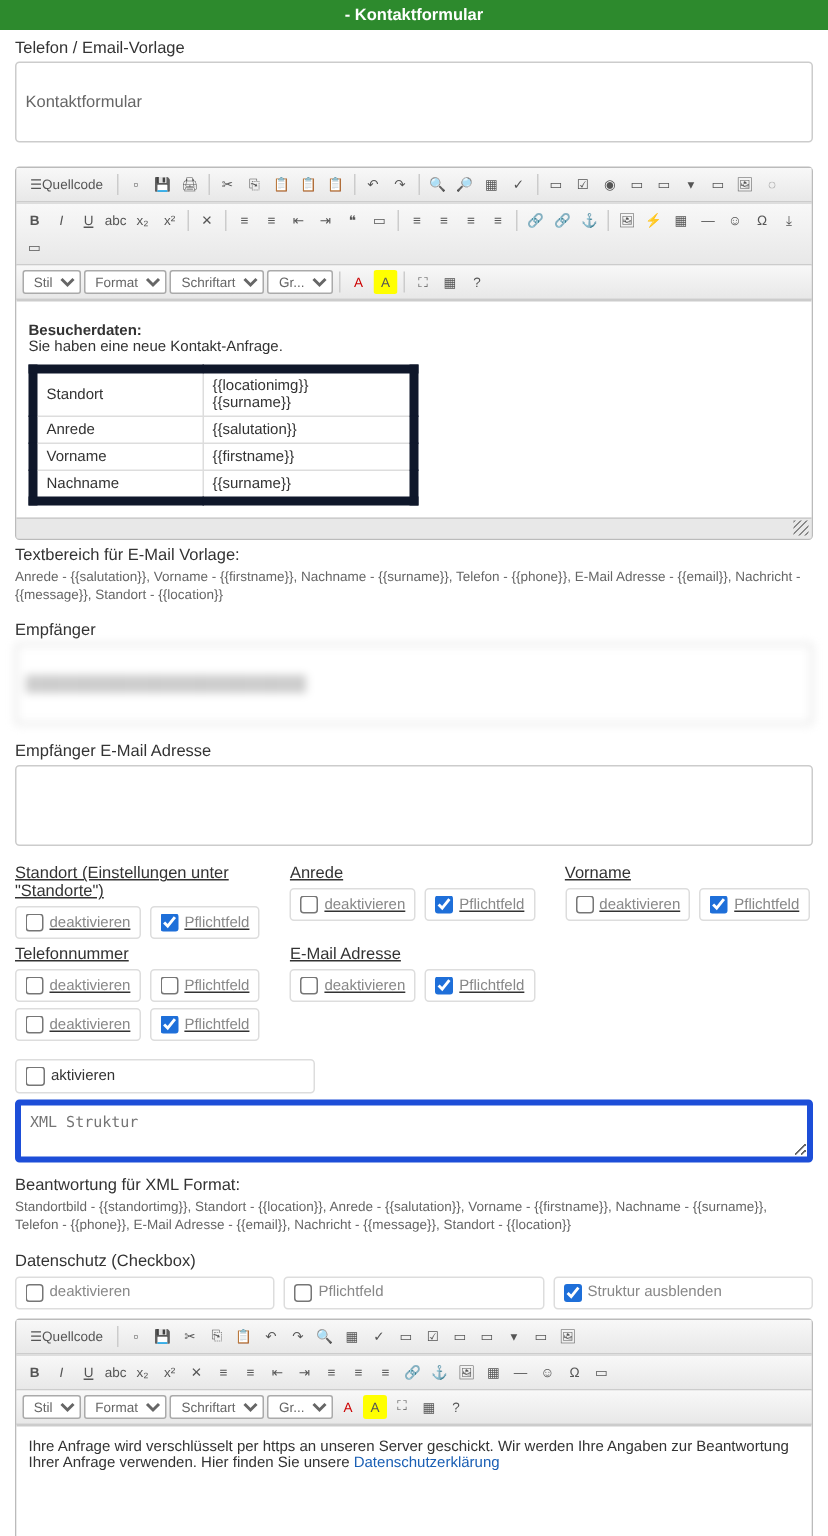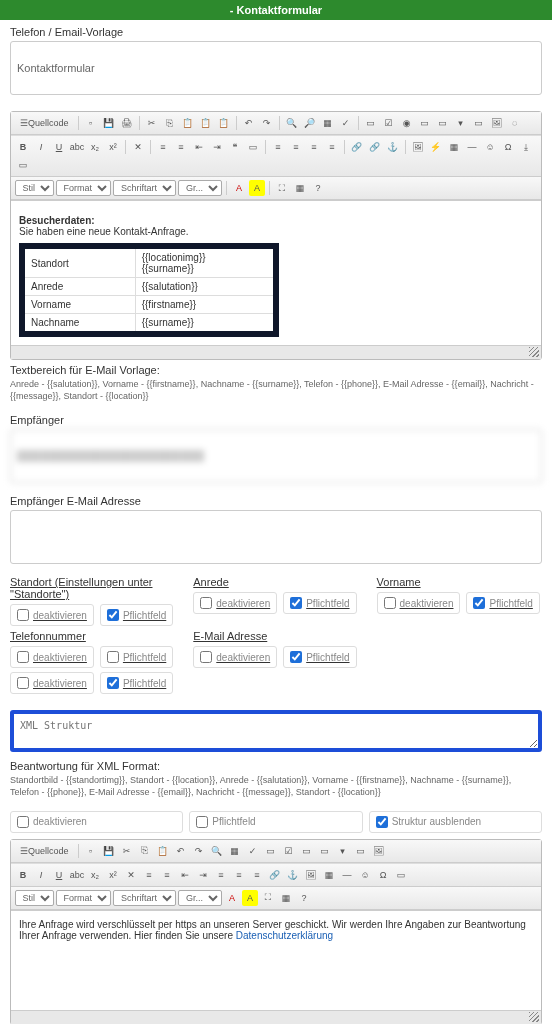--- a/index.html
+++ b/index.html
@@ -263,26 +263,31 @@
         </div>
       <div class="check-cell">
           <input type="checkbox" checked="" style="">
           <span>Pflichtfeld</span>
         </div>
     </div>
     </div>
   </div>
 
 <div class="single-field">
+  <div class="small-check-container">
+    <input type="checkbox" style="">
+    <span>aktivieren</span>
+  </div>
   <textarea class="xml-area" placeholder="XML Struktur" style=""></textarea>
   <div class="label" style="margin-top:6px">Beantwortung für XML Format:</div>
   <div class="placeholder-text">Standortbild - {{standortimg}}, Standort - {{location}}, Anrede - {{salutation}}, Vorname - {{firstname}}, Nachname - {{surname}}, Telefon - {{phone}}, E-Mail Adresse - {{email}}, Nachricht - {{message}}, Standort - {{location}}</div>
 </div>
 
 <div class="single-field three-col">
+  <div class="field-title">Datenschutz (Checkbox)</div>
   <div class="check-row">
     <div class="check-cell">
         <input type="checkbox" style="">
         <span>deaktivieren</span>
       </div>
     <div class="check-cell">
         <input type="checkbox" style="">
         <span>Pflichtfeld</span>
       </div>
     <div class="check-cell">

